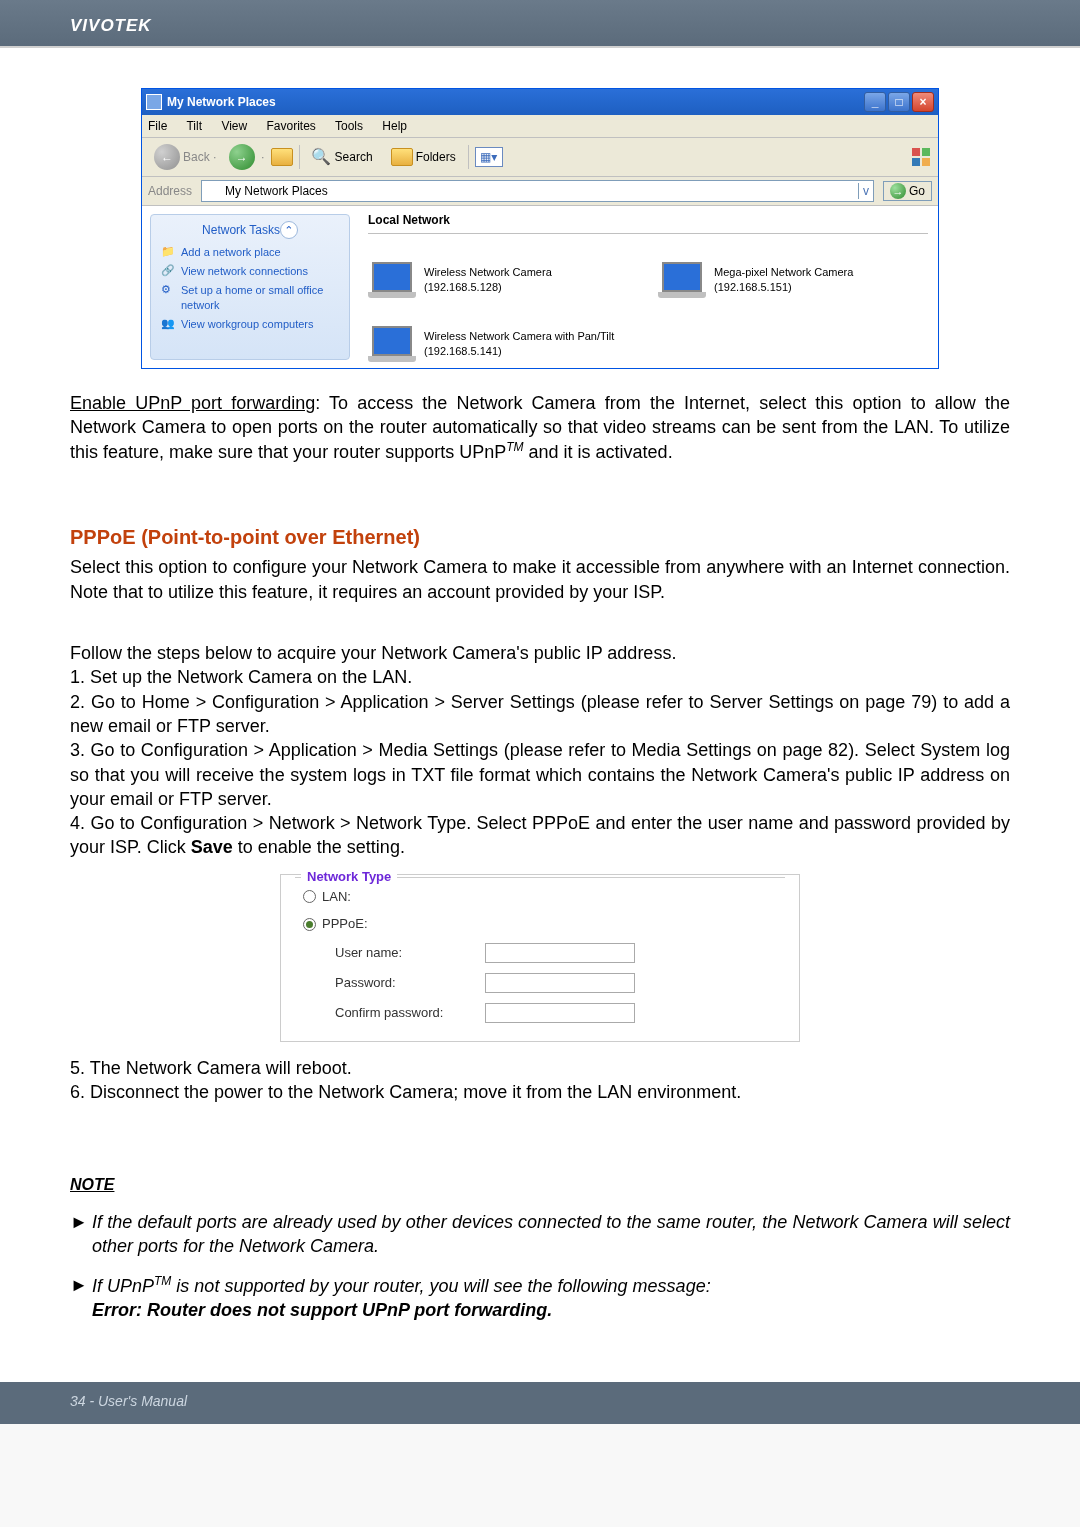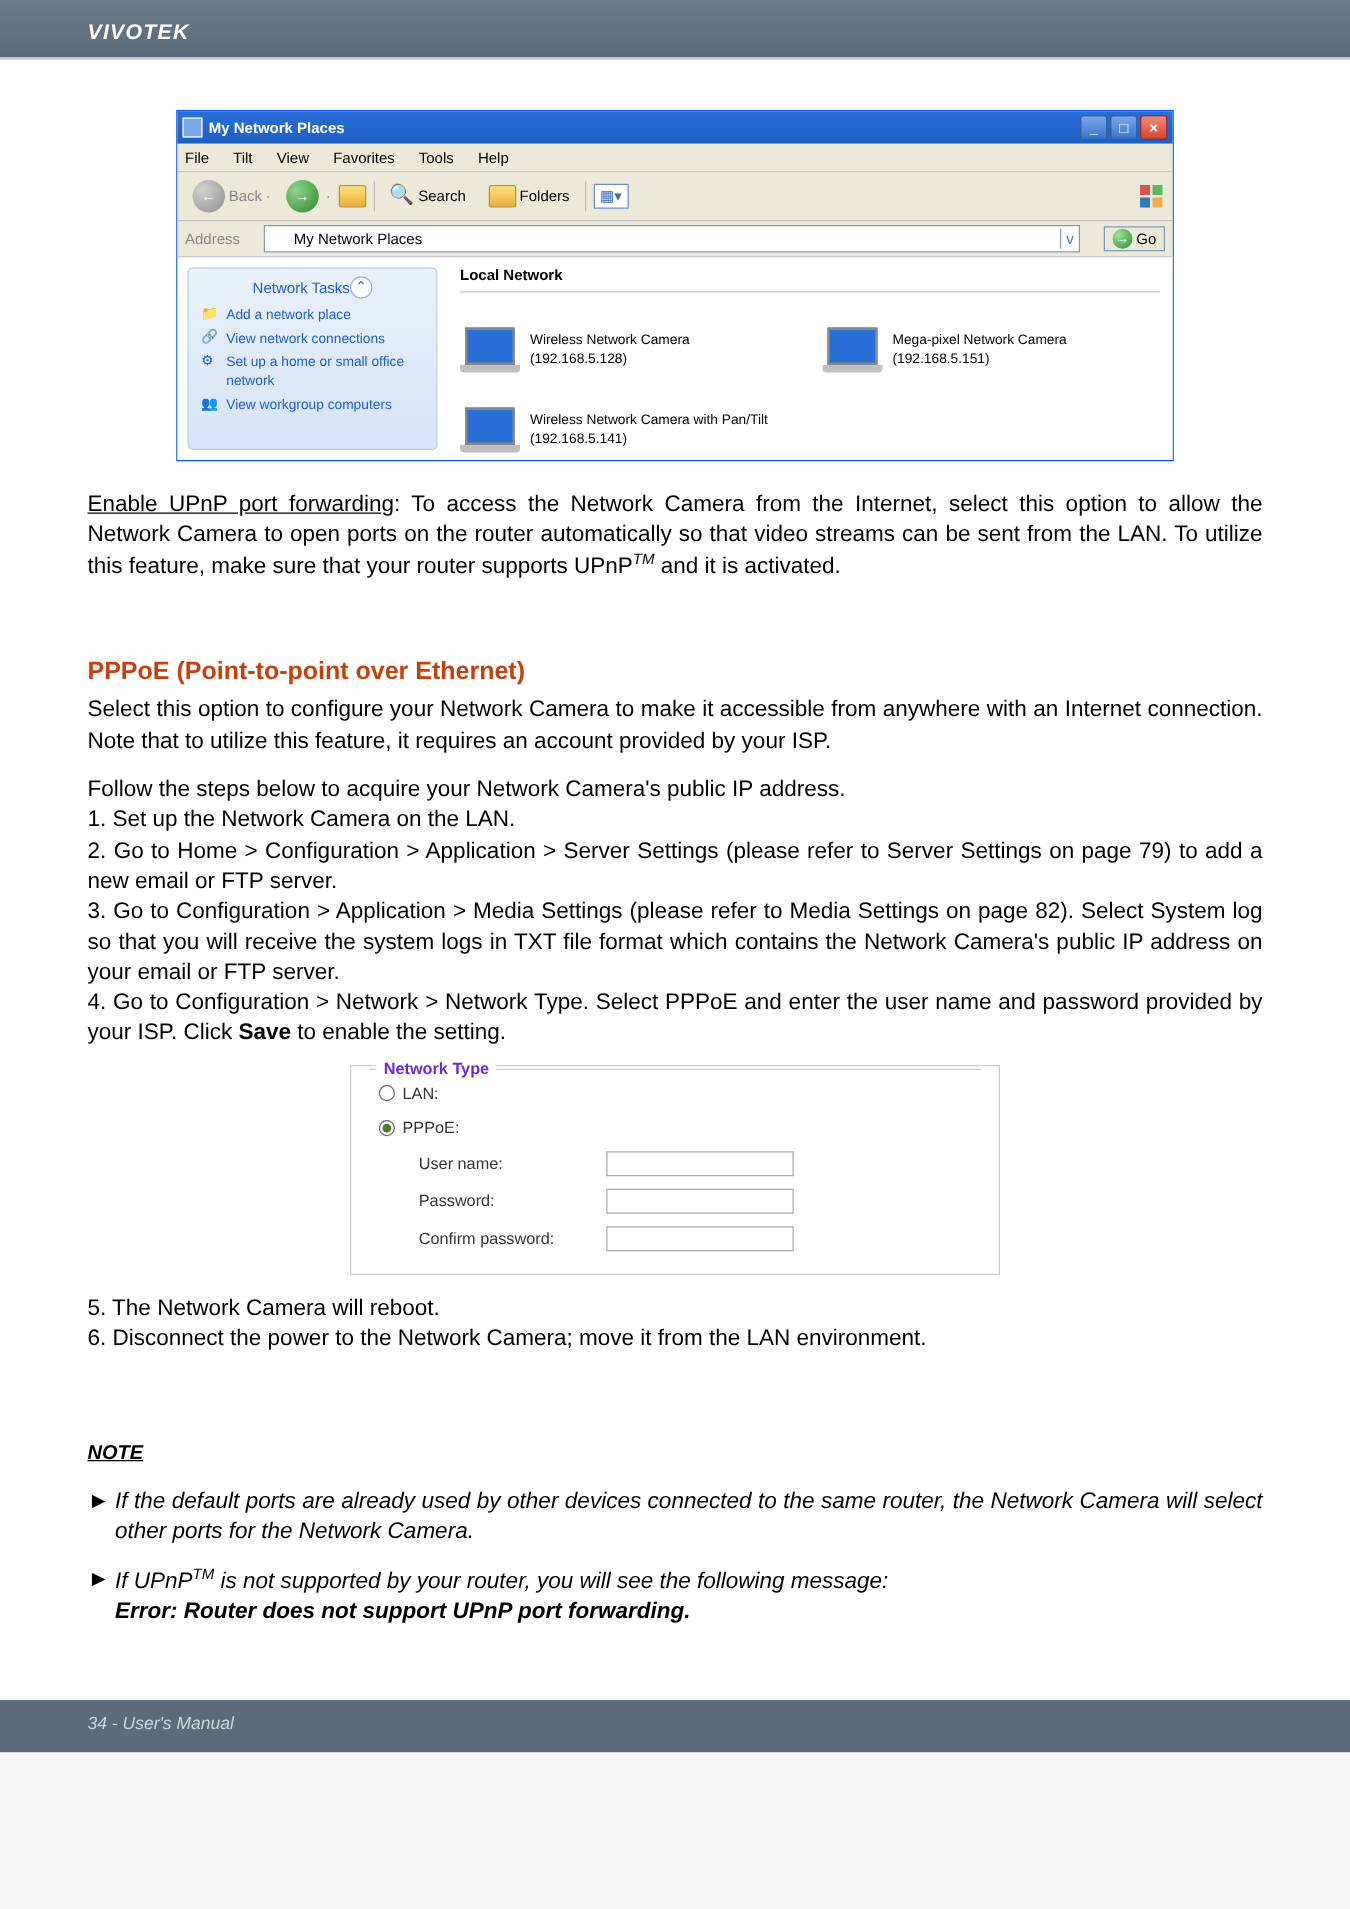--- a/index.html
+++ b/index.html
@@ -33,21 +33,21 @@
   .menubar span { margin-right: 16px; }
   .toolbar { background: #ece9d8; padding: 4px 6px; border-bottom: 1px solid #c0c0c0; display: flex; align-items: center; gap: 6px; position: relative; }
   .tb-btn { display: flex; align-items: center; gap: 3px; padding: 2px 6px; }
   .circ { width: 26px; height: 26px; border-radius: 50%; display: inline-flex; align-items: center; justify-content: center; color: #fff; font-weight: bold; }
   .circ.green { background: radial-gradient(circle at 30% 30%, #8ed18e, #2e8b2e); }
   .circ.gray { background: radial-gradient(circle at 30% 30%, #d0d0d0, #909090); }
   .folder-ico { width: 22px; height: 18px; background: linear-gradient(#ffe07a,#e8b040); border: 1px solid #c89020; border-radius: 2px; }
   .views-ico { width: 28px; height: 20px; border: 1px solid #6a8ac0; background: #fff; display: inline-flex; align-items: center; justify-content: center; color: #3c6cbc; }
   .win-logo { position: absolute; right: 6px; width: 22px; height: 20px; }
   .win-logo svg { width: 100%; height: 100%; }
-  .addrbar { background: #ece9d8; padding: 3px 6px; border-bottom: 1px solid #c0c0c0; display: flex; align-items: center; gap: 19px; }
+  .addrbar { background: #ece9d8; padding: 3px 6px; border-bottom: 1px solid #c0c0c0; display: flex; align-items: center; gap: 9px; }
   .addrbar .lbl { color: #888; }
   .addrbar .fld { flex: 1; background: #fff; border: 1px solid #7f9db9; padding: 2px 4px; display: flex; align-items: center; gap: 5px; }
   .addrbar .go { border: 1px solid #7f9db9; background: #ece9d8; padding: 1px 6px; display: flex; align-items: center; gap: 3px; }
   .addrbar .go .g-ico { width: 16px; height: 16px; border-radius: 50%; background: radial-gradient(circle at 30% 30%, #9ee09e, #2e8b2e); color: #fff; text-align: center; line-height: 16px; font-size: 11px; font-weight: bold; }
   .ie-body { background: #fff; display: flex; min-height: 130px; }
   .side { width: 200px; margin: 8px; background: linear-gradient(#eaf1fb,#d5e4f7); border: 1px solid #b8cde8; border-radius: 4px; padding: 6px 10px 10px 10px; }
   .side-h { color: #215dc6; font-weight: normal; display: flex; justify-content: center; align-items: center; padding-bottom: 4px; }
   .side-h .cv { width: 18px; height: 18px; border-radius: 50%; border: 1px solid #9cb8dc; background: #fff; color: #215dc6; text-align: center; line-height: 16px; font-size: 11px; }
   .side a { color: #215dc6; text-decoration: none; display: block; padding: 2px 0 2px 20px; position: relative; font-size: 11px; }
   .side a .ic { position: absolute; left: 0; top: 1px; width: 14px; height: 14px; }
@@ -183,21 +183,21 @@
         </div>
       </div>
     </div>
 
     <p class="body-text">
       <span class="link-style">Enable UPnP port forwarding</span><span>: To access the Network Camera from the Internet, select this option to allow the Network Camera to open ports on the router automatically so that video streams can be sent from the LAN. To utilize this feature, make sure that your router supports UPnP</span><span class="sub">TM</span><span> and it is activated.</span>
     </p>
 
     <h3 class="section-h">PPPoE (Point-to-point over Ethernet)</h3>
     <p class="body-text" style="margin-top:4px">Select this option to configure your Network Camera to make it accessible from anywhere with an Internet connection. Note that to utilize this feature, it requires an account provided by your ISP.</p>
-    <p style="margin-top:15px">Follow the steps below to acquire your Network Camera's public IP address.</p>
+    <p style="margin-top:37px">Follow the steps below to acquire your Network Camera's public IP address.</p>
     <div class="steps">
       <p>1. Set up the Network Camera on the LAN.</p>
       <p>2. Go to Home &gt; Configuration &gt; Application &gt; Server Settings (please refer to Server Settings on page 79) to add a new email or FTP server.</p>
       <p>3. Go to Configuration &gt; Application &gt; Media Settings (please refer to Media Settings on page 82). Select System log so that you will receive the system logs in TXT file format which contains the Network Camera's public IP address on your email or FTP server.</p>
       <p><span>4. Go to Configuration &gt; Network &gt; Network Type. Select PPPoE and enter the user name and password provided by your ISP. Click </span><b>Save</b><span> to enable the setting.</span></p>
     </div>
 
     <div class="form-shot">
       <div class="fieldset-wrap">
         <div class="bline"></div>

